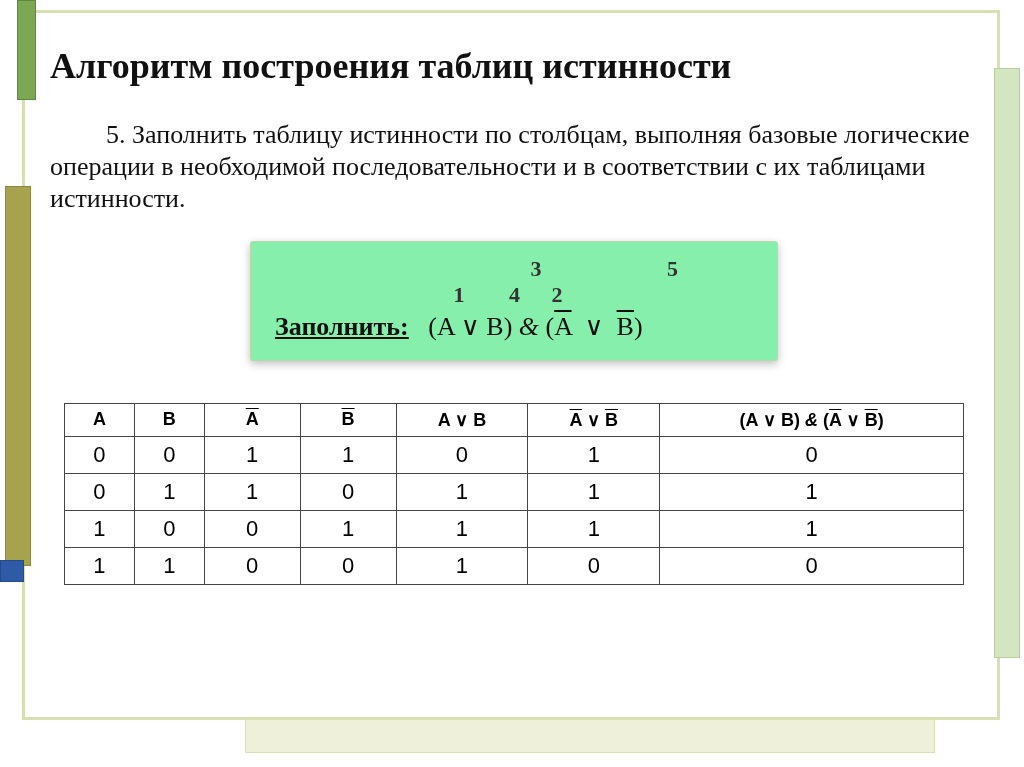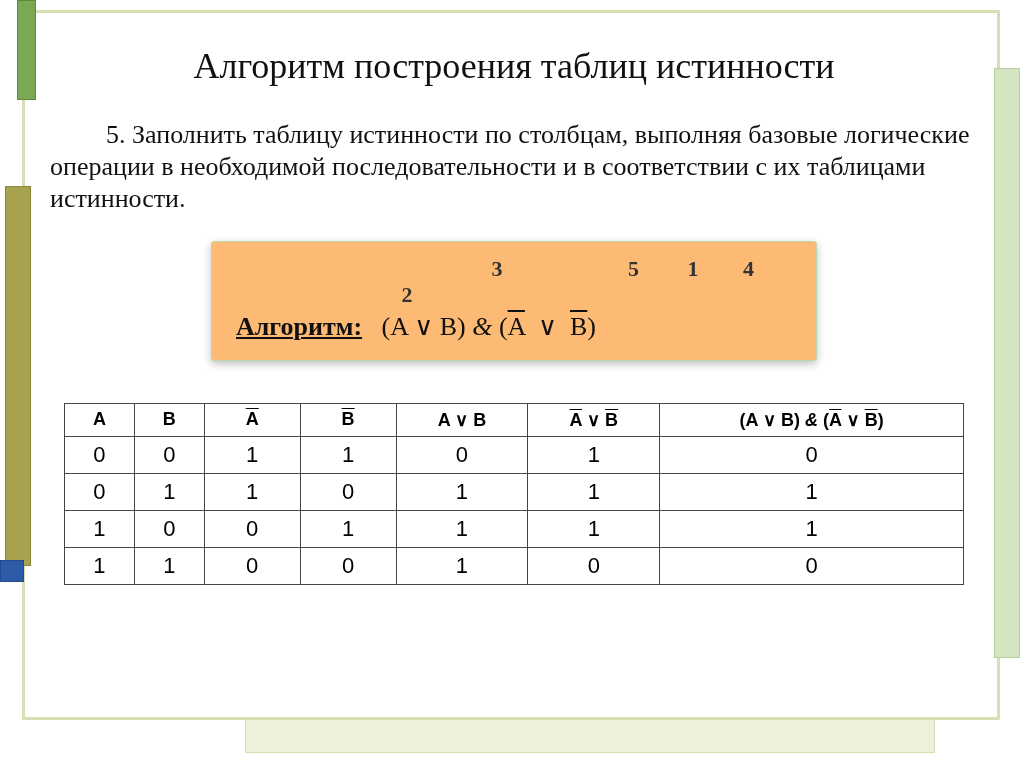--- a/index.html
+++ b/index.html
@@ -11,26 +11,26 @@
   .left-green    { left: 17px;  top: 0;    width: 19px;  height: 100px; background: #7aa853; border: 1px solid #5b8a3a; }
   .left-olive    { left: 5px;   top: 186px; width: 26px; height: 380px; background: #a7a24d; border: 1px solid #8c873d; }
   .left-blue     { left: 0;     top: 560px; width: 24px; height: 22px;  background: #2e5aa8; border: 1px solid #234b8e; }
   .top-frame     { left: 22px;  top: 10px;  width: 978px; height: 710px; border: 3px solid #d9dfb5; border-left-color:#d9dfb5; background: transparent; }
   .right-green   { right: 4px;  top: 68px;  width: 26px; height: 590px; background: #d4e6c1; border: 1px solid #b7cf9b; }
   .bottom-bar    { left: 245px; bottom: 14px; width: 690px; height: 34px; background: #eef0da; border: 1px solid #d9dfb5; }
 
   
   .content { position: absolute; left: 50px; top: 46px; width: 928px; }
 
-  h1.title { text-align: center; font-size: 36px; font-weight: normal; color: #111; line-height: 1.15; }
+  h1.title { text-align: left; font-size: 36px; font-weight: bold; color: #111; line-height: 1.15; }
   p.body   { font-size: 26px; color: #111; margin-top: 32px; line-height: 1.22; text-indent: 56px; }
 
   .example-box {
-    width: 606px; margin: 26px auto 0; padding: 14px 24px 18px;
-    background: #fdba74;
+    width: 528px; margin: 26px auto 0; padding: 14px 24px 18px;
+    background: #86efac;
     border: 1px solid #bcd7a9;
     border-radius: 3px;
     box-shadow: 0 3px 8px rgba(0,0,0,.25);
     font-size: 26px;
     color: #111;
   }
   .example-box .order-row { padding-left: 156px; letter-spacing: 0; font-size: 22px; font-weight: bold; color: #333; margin-bottom: 3px; }
   .example-box .order-row span { display:inline-block; }
   .example-box .formula-row {}
   .example-box .formula-row .lbl { font-weight: bold; text-decoration: underline; }
@@ -76,21 +76,21 @@
 
     <div class="example-box">
       <div class="order-row">
         <span style="width:210px;text-align:center">3</span>
         <span style="width:52px;text-align:center">5</span>
         <span style="width:56px;text-align:center">1</span>
         <span style="width:44px;text-align:center">4</span>
         <span style="width:30px;text-align:center">2</span>
       </div>
       <div class="formula-row">
-        <span class="lbl">Алгоритм:</span>
+        <span class="lbl">Заполнить:</span>
         &nbsp;
         <span>(</span><span>A</span>
         <span>∨</span>
         <span>B</span><span>)</span>
         <span class="amp">&amp;</span>
         <span>(</span><span class="ovl">A</span>
         &nbsp;<span>∨</span>&nbsp;
         <span class="ovl">B</span><span>)</span>
       </div>
     </div>

